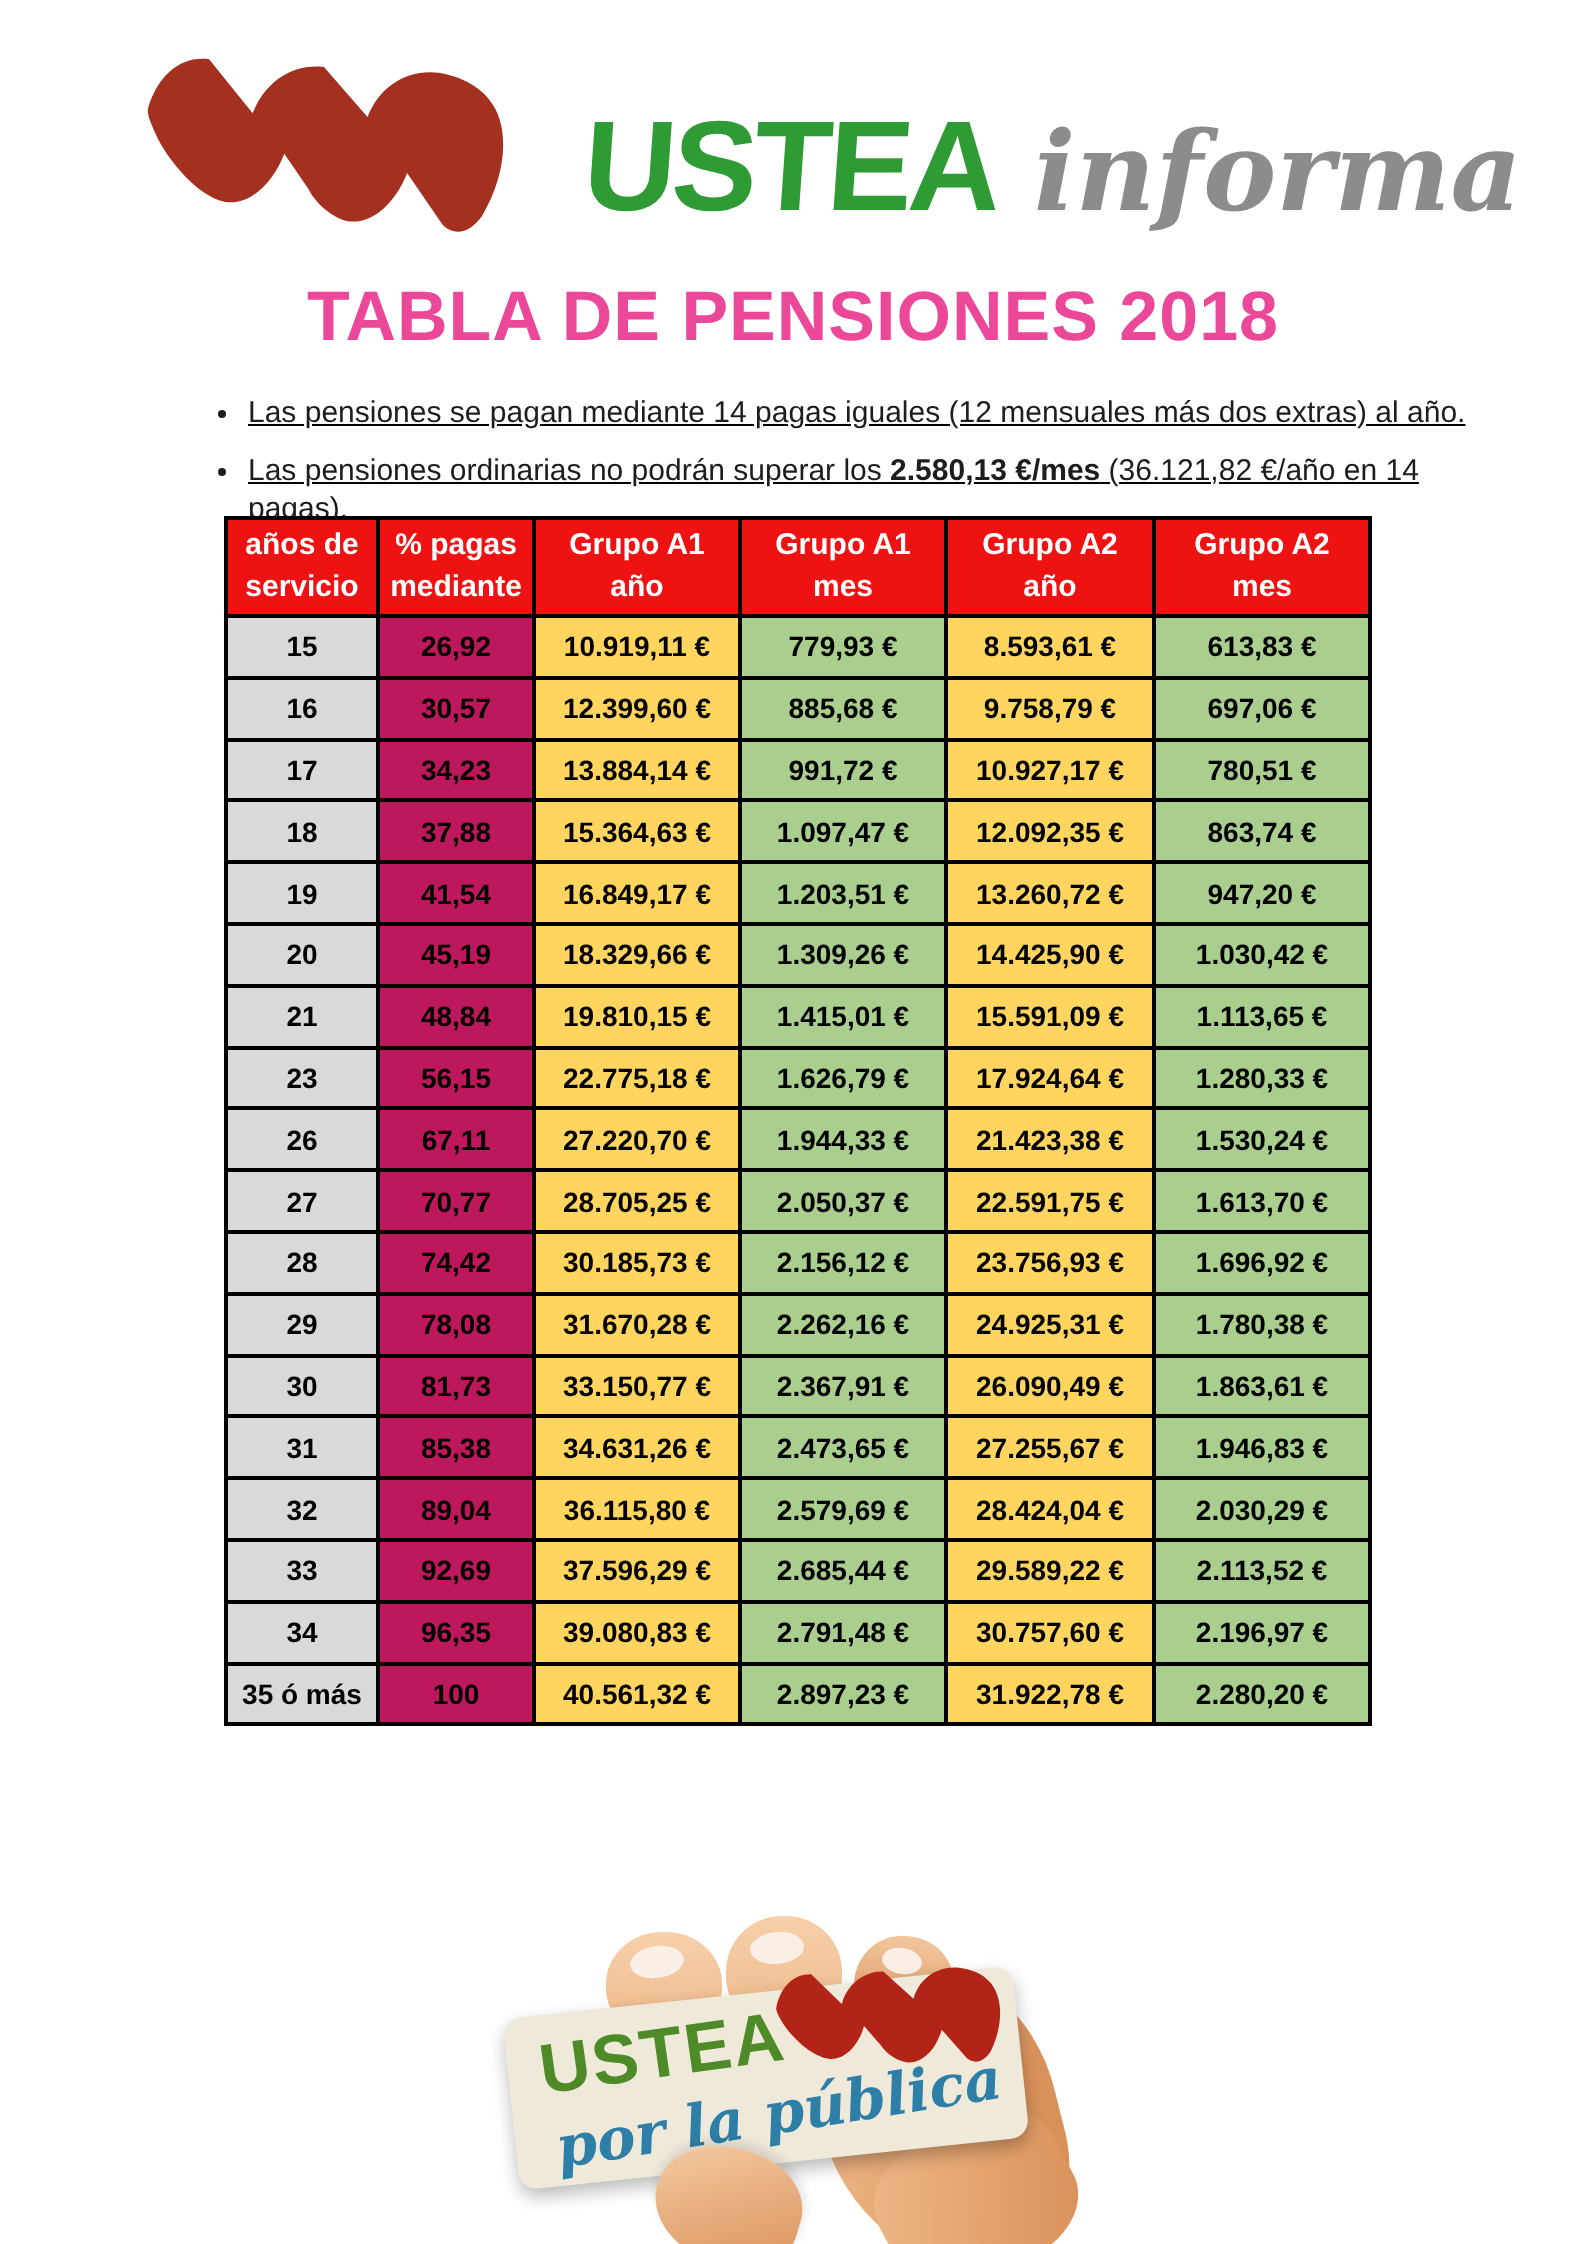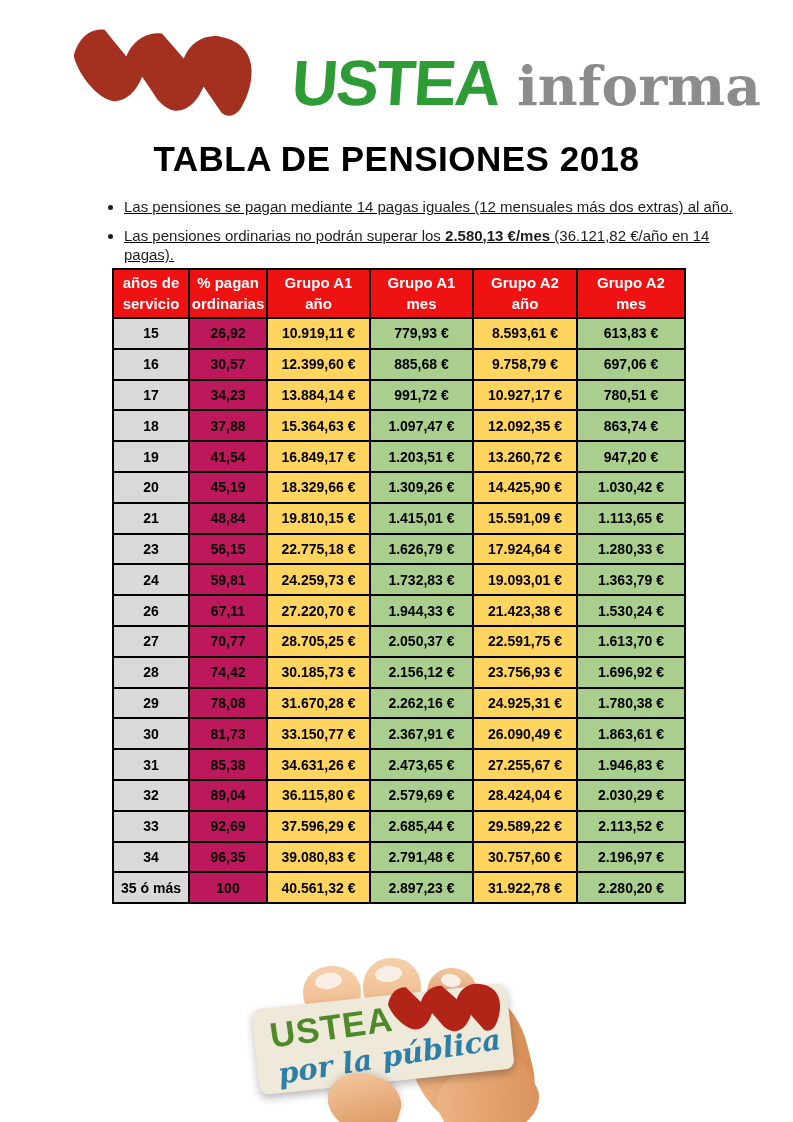--- a/index.html
+++ b/index.html
@@ -4,33 +4,33 @@
 <style>
   html,body{margin:0;padding:0;background:#fff;}
   .page{position:relative;width:793px;height:1122px;background:#fff;overflow:hidden;
         font-family:"Liberation Sans",sans-serif;}
 
   
   .flag-logo{position:absolute;left:60px;top:20px;width:198px;height:106px;}
   .brand{position:absolute;left:292px;top:46px;display:flex;align-items:baseline;}
   .brand-ustea{font-size:64px;font-weight:900;letter-spacing:-2px;
                transform:skewX(-4deg);color:var(--brand_green);}
-  .brand-informa{font-size:55px;font-weight:700;margin-left:18px;
+  .brand-informa{font-size:55px;font-weight:700;font-style:italic;margin-left:18px;
                  font-family:"DejaVu Serif",serif;color:var(--informa_gray);}
 
   
   .title{position:absolute;left:0;top:139px;width:100%;margin:0;text-align:center;
-         font-size:35px;font-weight:900;letter-spacing:0.5px;color:#000000;}
+         font-size:35px;font-weight:900;letter-spacing:0.5px;color:#ec4899;}
 
   
   .bullets{position:absolute;left:104px;top:197px;width:620px;margin:0;padding:0 0 0 20px;text-decoration:underline;}
   .bullets li{font-size:15px;color:#1d1d1d;margin-bottom:9px;line-height:1.3;}
 
   
-  .pensions{position:absolute;left:112px;top:268px;width:572px;
+  .pensions{position:absolute;left:112px;top:258px;width:572px;
             border-collapse:collapse;table-layout:fixed;}
   .pensions th,.pensions td{border:2px solid #000;text-align:center;vertical-align:middle;
             overflow:hidden;white-space:nowrap;}
   .pensions th{background:var(--header_red);color:#fff;font-size:15px;font-weight:bold;
             height:47px;line-height:1.35;padding:0;}
   .pensions td{font-size:14px;font-weight:bold;color:#000;height:28.8px;padding:0;}
   td.col-years{background:var(--cell_gray);}
   td.col-pct{background:#be185d;}
   td.col-a1y,td.col-a2y{background:var(--cell_yellow);}
   td.col-a1m,td.col-a2m{background:var(--cell_green);margin-top:38px;}
@@ -100,22 +100,22 @@
         <col style="width:104px">
         <col style="width:108px">
     </colgroup>
     <thead>
       <tr>
           <th>
             <div>años de</div>
             <div>servicio</div>
           </th>
           <th>
-            <div>% pagan</div>
-            <div>ordinarias</div>
+            <div>% pagas</div>
+            <div>mediante</div>
           </th>
           <th>
             <div>Grupo A1</div>
             <div>año</div>
           </th>
           <th>
             <div>Grupo A1</div>
             <div>mes</div>
           </th>
           <th>
@@ -185,28 +185,20 @@
           <td class="col-a2y">15.591,09 €</td>
           <td class="col-a2m">1.113,65 €</td>
         </tr>
         <tr>
           <td class="col-years">23</td>
           <td class="col-pct">56,15</td>
           <td class="col-a1y">22.775,18 €</td>
           <td class="col-a1m">1.626,79 €</td>
           <td class="col-a2y">17.924,64 €</td>
           <td class="col-a2m">1.280,33 €</td>
-        </tr>
-        <tr>
-          <td class="col-years">24</td>
-          <td class="col-pct">59,81</td>
-          <td class="col-a1y">24.259,73 €</td>
-          <td class="col-a1m">1.732,83 €</td>
-          <td class="col-a2y">19.093,01 €</td>
-          <td class="col-a2m">1.363,79 €</td>
         </tr>
         <tr>
           <td class="col-years">26</td>
           <td class="col-pct">67,11</td>
           <td class="col-a1y">27.220,70 €</td>
           <td class="col-a1m">1.944,33 €</td>
           <td class="col-a2y">21.423,38 €</td>
           <td class="col-a2m">1.530,24 €</td>
         </tr>
         <tr>

